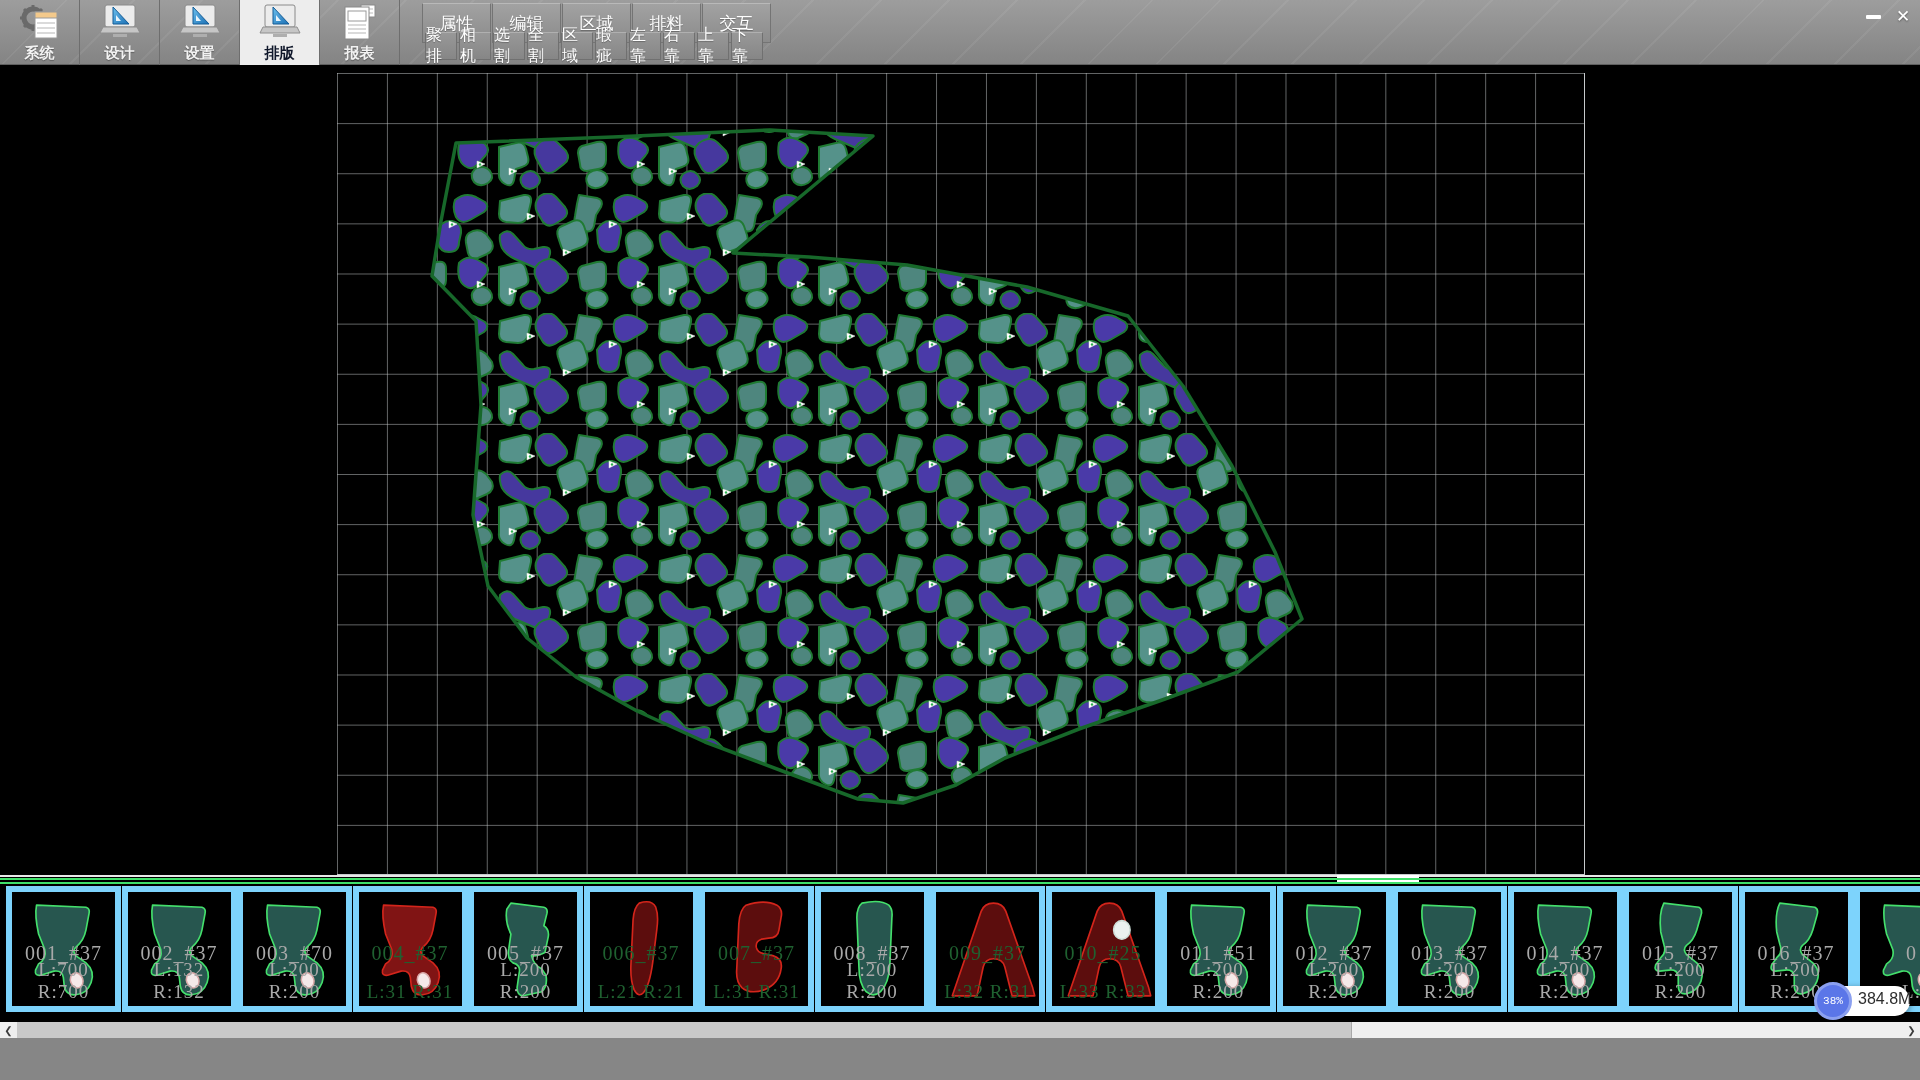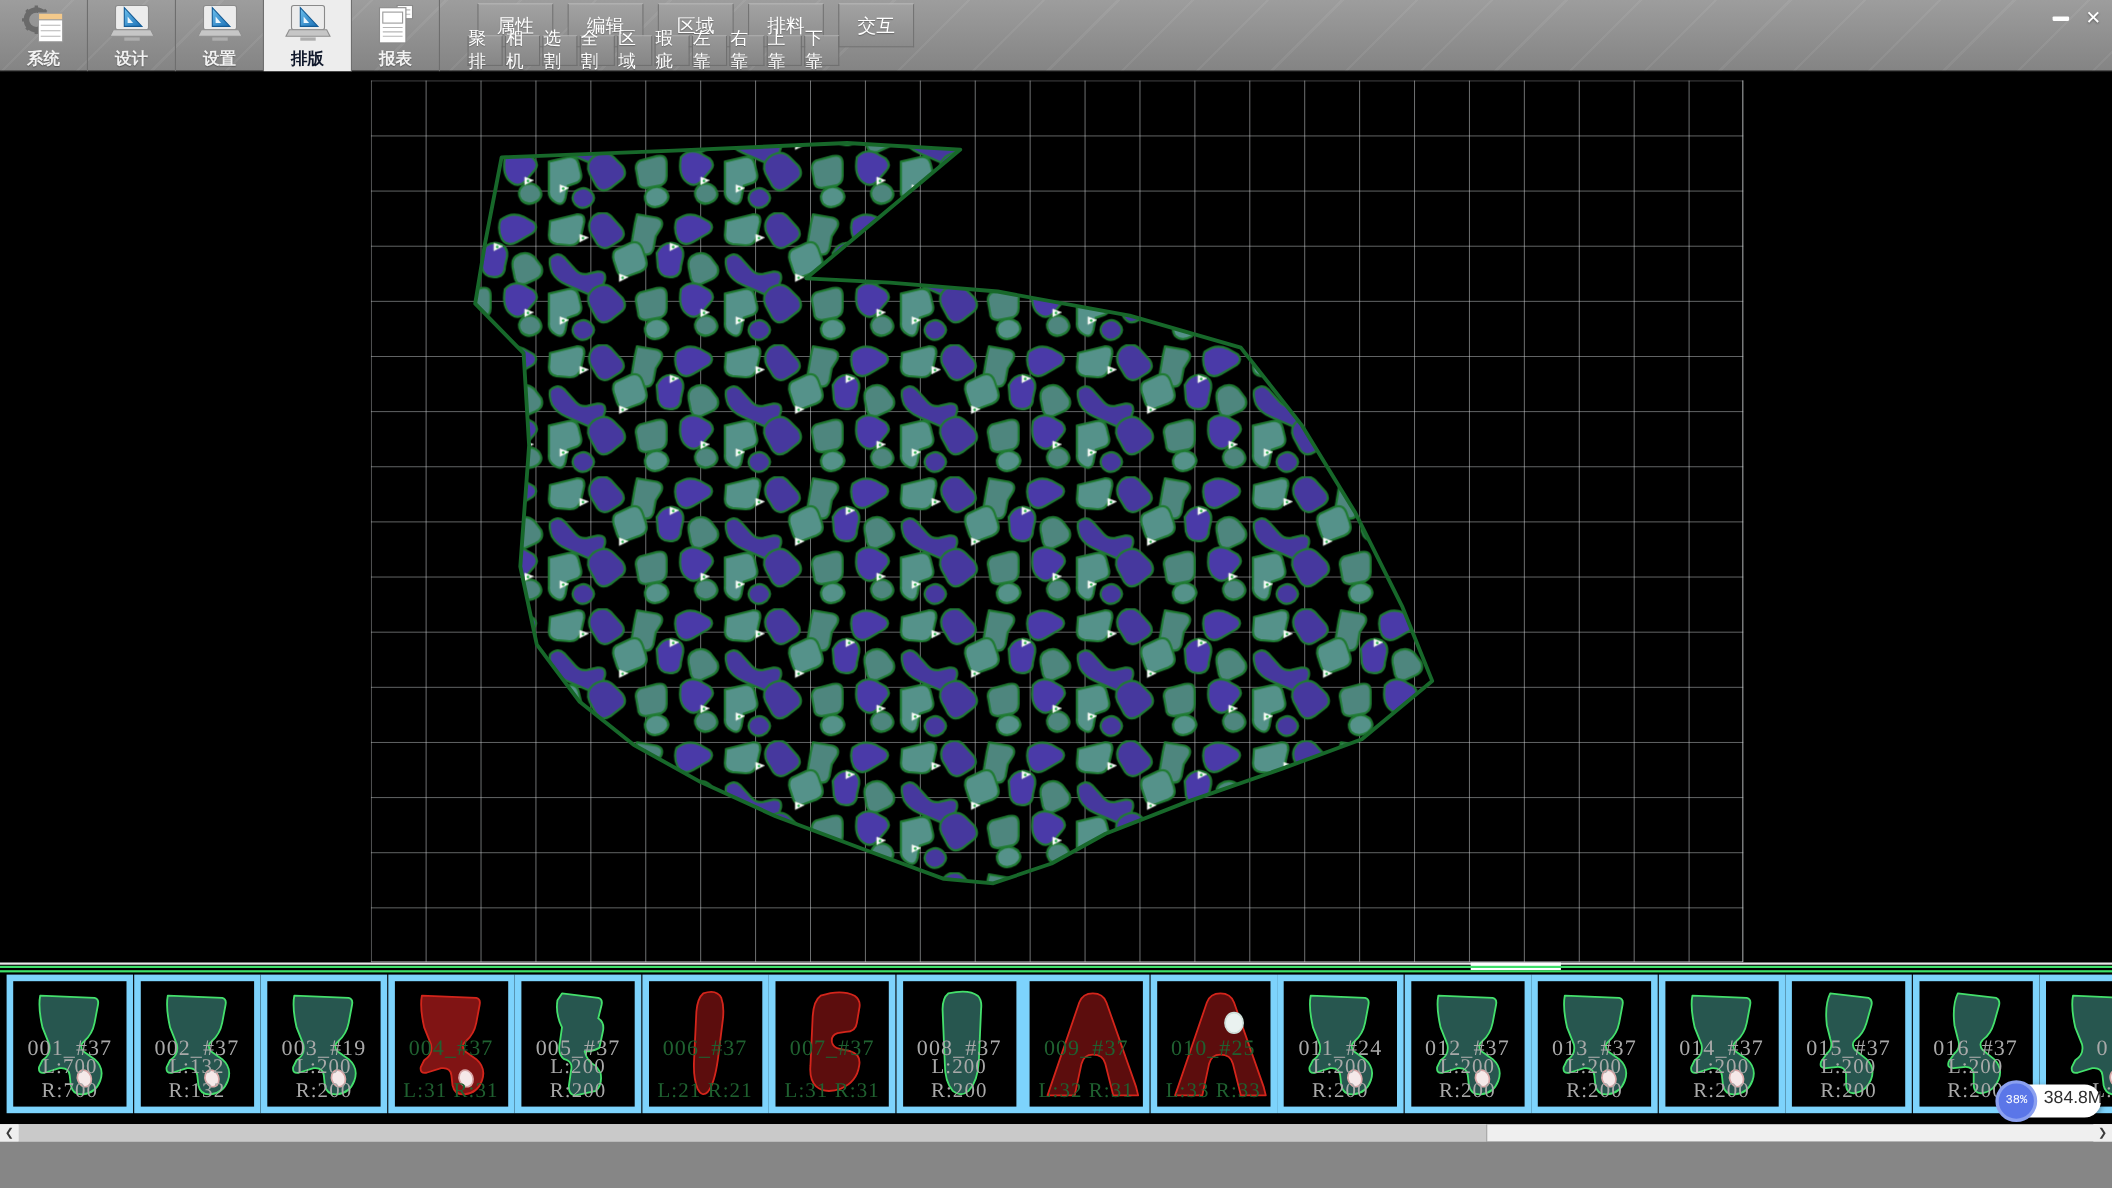--- a/index.html
+++ b/index.html
@@ -18,21 +18,21 @@
   .main-btn { width:80px; height:65px; display:flex; flex-direction:column; align-items:center;
     justify-content:flex-start; padding-top:3px; border-right:1px solid #6e6e6e; cursor:default; }
   .main-btn .lbl { font-size:15px; color:#f2f2f2; text-shadow:0 1px 1px rgba(0,0,0,.35); margin-top:1px;font-weight:bold; }
   .main-btn.active { background:#ededed; }
   .main-btn.active .lbl { color:#0f172a; text-shadow:none; }
   .main-btn svg { width:42px; height:40px; }
 
   .menu-row { position:absolute; left:422px; top:3px; display:flex; }
   .menu-btn { width:69px; height:40px; margin-right:1px; display:flex; align-items:center; justify-content:center;
     background:linear-gradient(#a2a2a2,#8b8b8b); border:1px solid #747474; border-top-color:#b9b9b9;
-    color:#fff; font-size:17px; text-shadow:0 1px 1px rgba(0,0,0,.3);margin-left:12px; }
+    color:#fff; font-size:17px; text-shadow:0 1px 1px rgba(0,0,0,.3); }
   .tool-row { position:absolute; left:425px; top:32px; display:flex; }
   .tool-btn { width:32px; height:28px; margin-right:2px; display:flex; align-items:center; justify-content:center;
     background:linear-gradient(#989898,#868686); border:1px solid #707070; border-top-color:#b0b0b0;
     color:#fff; font-size:16px; text-shadow:0 1px 1px rgba(0,0,0,.3); }
 
   .win-controls { position:absolute; right:2px; top:4px; display:flex; }
   .win-btn { width:30px; height:25px; display:flex; align-items:center; justify-content:center;
     color:#fff; font-size:17px; font-weight:bold; text-shadow:0 1px 2px rgba(0,0,0,.4); }
   .win-btn .minbar { width:15px; height:4px; background:#fff; border-radius:1px; }
 
@@ -290,21 +290,21 @@
           <svg viewBox="0 0 100 100" style="--pf: #27564F; --ps: #44E06C;">
             <use href="#sh-hook"></use>
           </svg>
           <div class="t-label txt-gray">002_#37</div>
           <div class="t-lr txt-gray">L:132 R:132</div>
         </div>
         <div class="cell">
           <svg viewBox="0 0 100 100" style="--pf: #27564F; --ps: #44E06C;">
             <use href="#sh-hook"></use>
           </svg>
-          <div class="t-label txt-gray">003_#19</div>
+          <div class="t-label txt-gray">003_#70</div>
           <div class="t-lr txt-gray">L:200 R:200</div>
         </div>
         <div class="cell">
           <svg viewBox="0 0 100 100" style="--pf: #801414; --ps: #D3251B;">
             <use href="#sh-hook"></use>
           </svg>
           <div class="t-label txt-green">004_#37</div>
           <div class="t-lr txt-green">L:31 R:31</div>
         </div>
         <div class="cell">
@@ -346,21 +346,21 @@
           <svg viewBox="0 0 100 100" style="--pf: #5C0D0D; --ps: #D3251B;">
             <use href="#sh-a-hole"></use>
           </svg>
           <div class="t-label txt-green">010_#25</div>
           <div class="t-lr txt-green">L:33 R:33</div>
         </div>
         <div class="cell">
           <svg viewBox="0 0 100 100" style="--pf: #27564F; --ps: #44E06C;">
             <use href="#sh-hook"></use>
           </svg>
-          <div class="t-label txt-gray">011_#24</div>
+          <div class="t-label txt-gray">011_#51</div>
           <div class="t-lr txt-gray">L:200 R:200</div>
         </div>
         <div class="cell">
           <svg viewBox="0 0 100 100" style="--pf: #27564F; --ps: #44E06C;">
             <use href="#sh-hook"></use>
           </svg>
           <div class="t-label txt-gray">012_#37</div>
           <div class="t-lr txt-gray">L:200 R:200</div>
         </div>
         <div class="cell">

